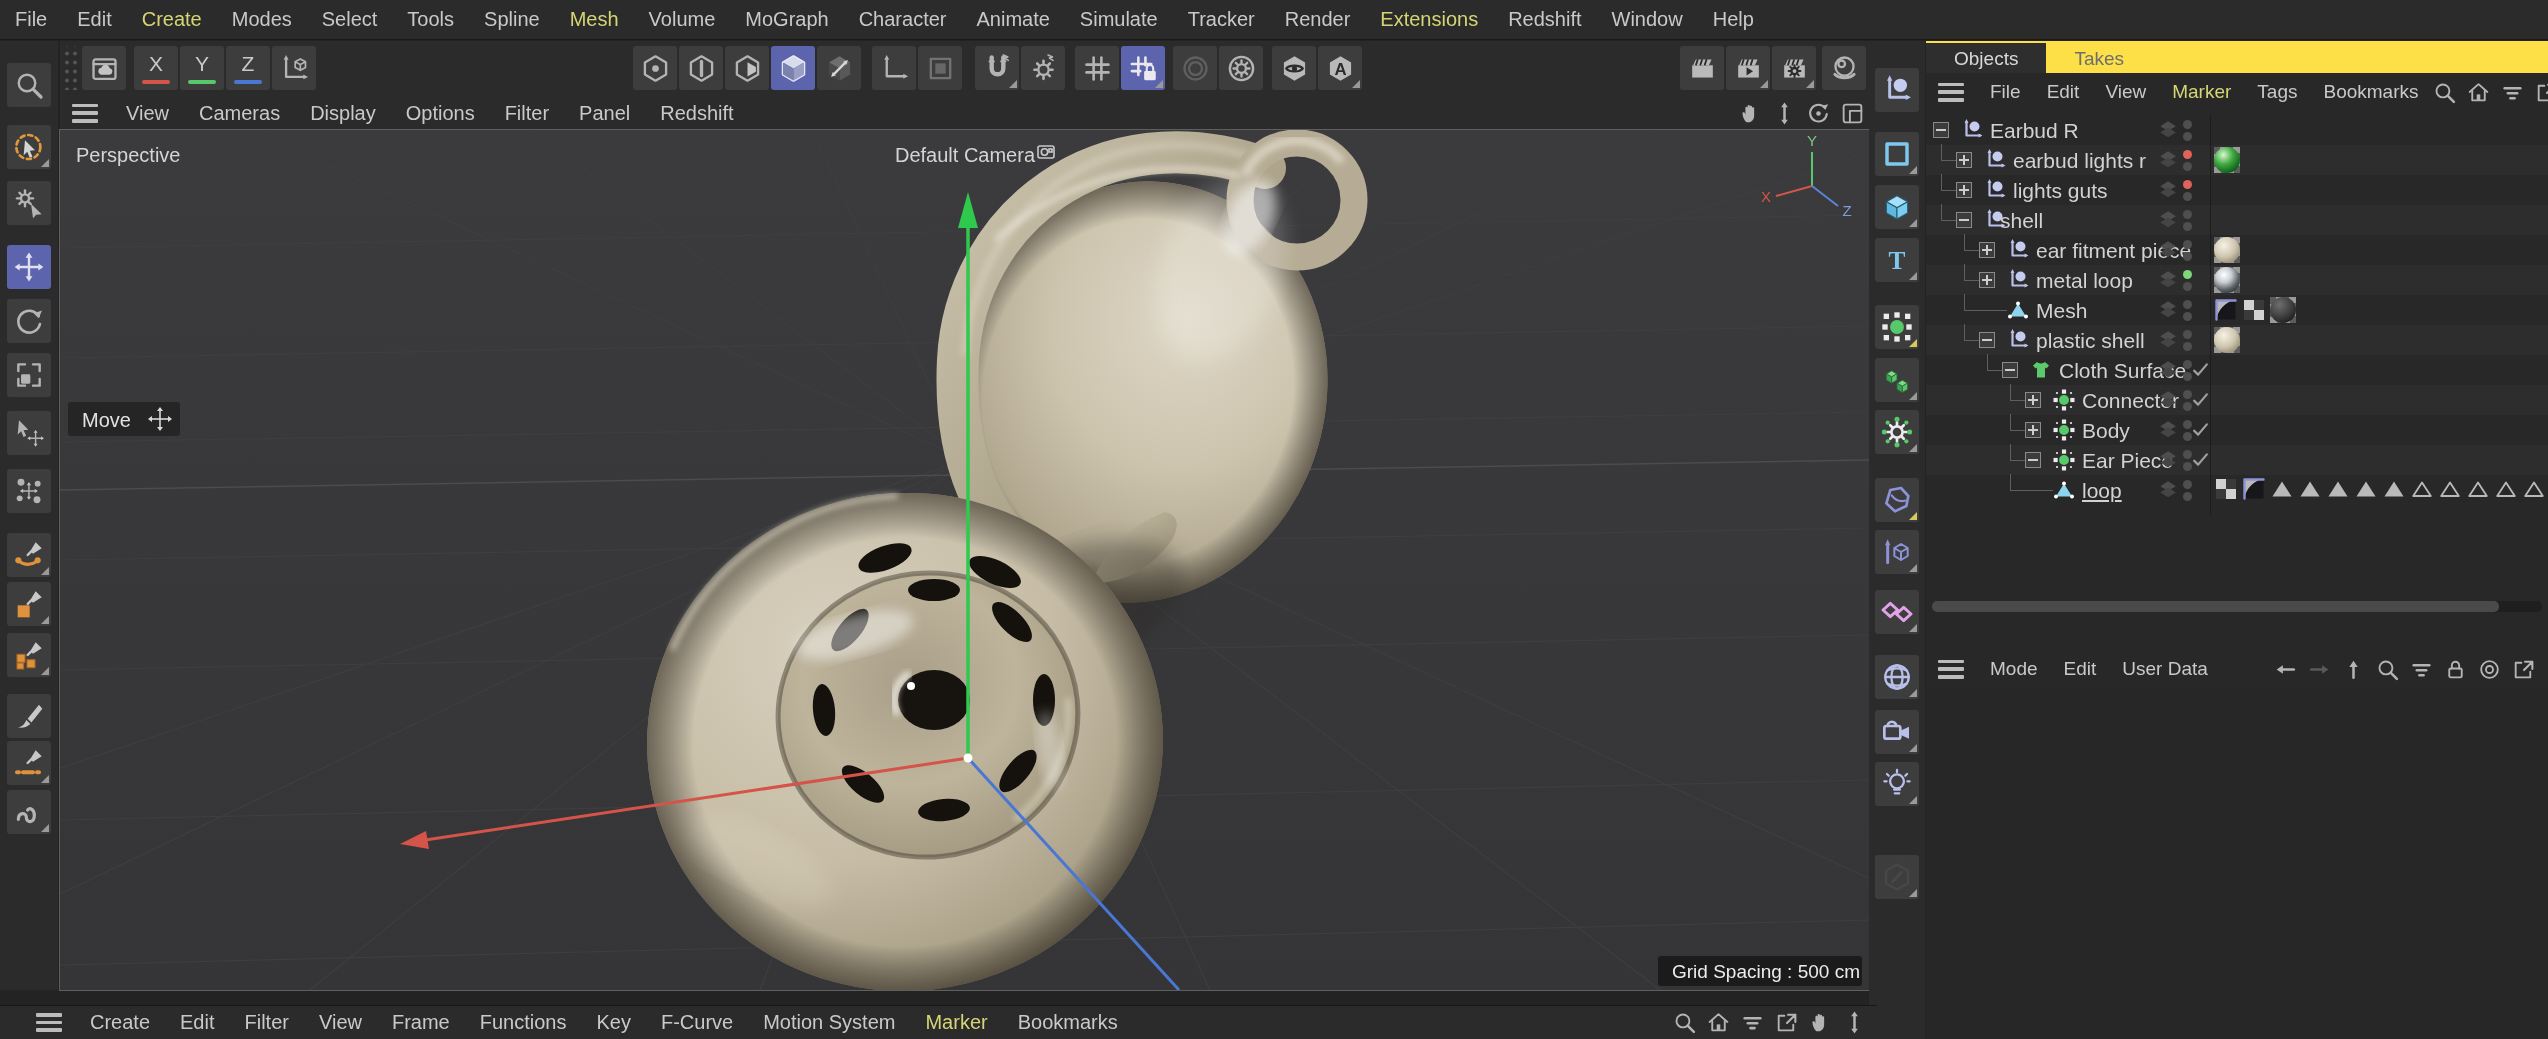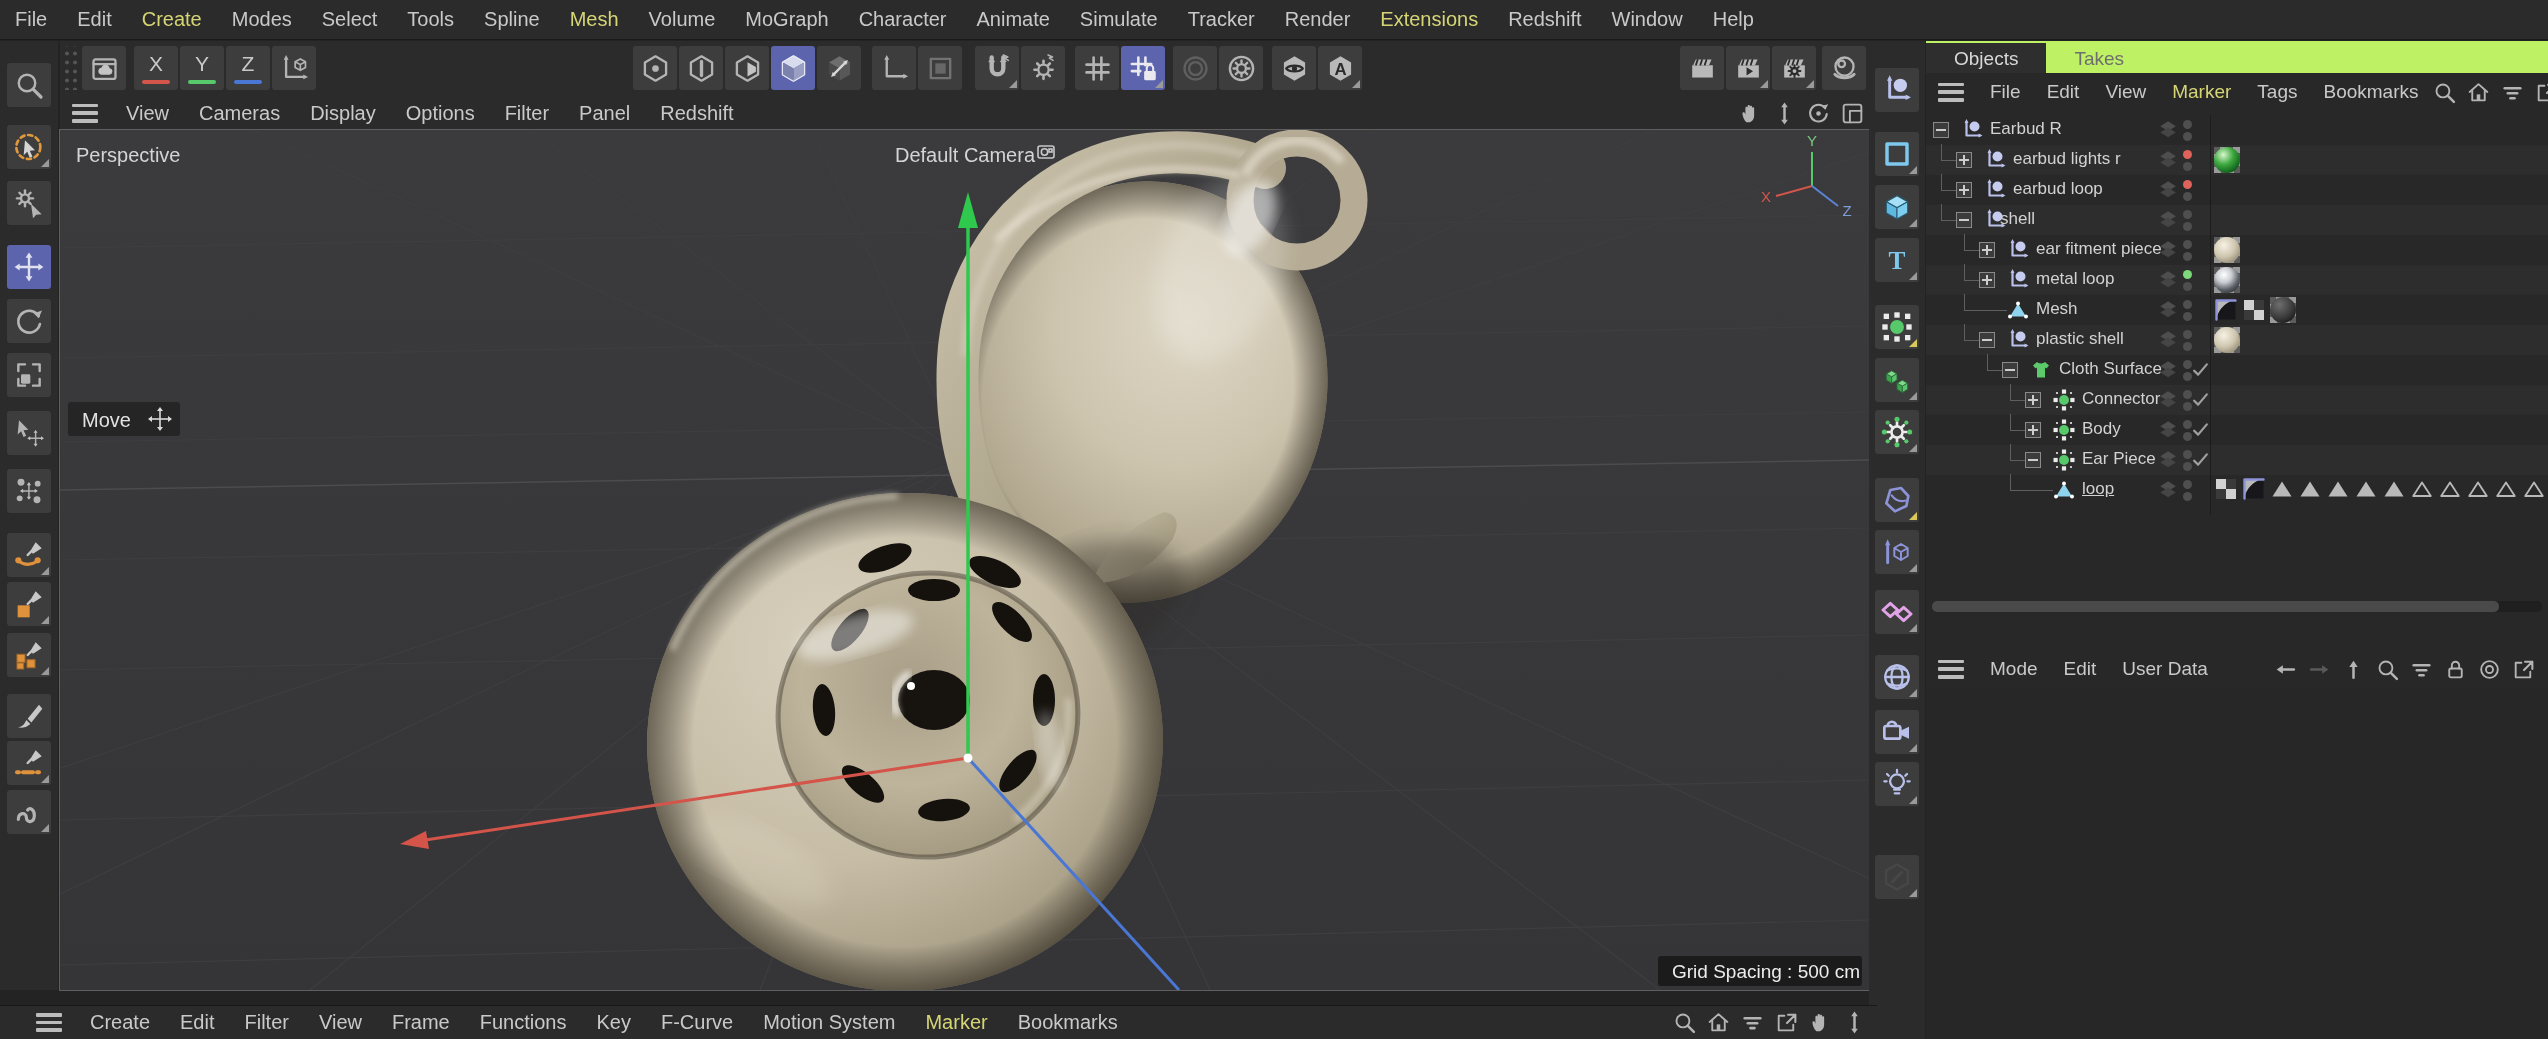--- a/index.html
+++ b/index.html
@@ -35,29 +35,29 @@
   .vmenu .mi{font-size:20px;padding:0 15px;}
   .hamb{width:26px;height:19px;margin:0 13px 0 12px;display:flex;flex-direction:column;
         justify-content:space-between;flex:none;}
   .hamb i{display:block;height:3.6px;background:#bcbcbc;border-radius:1px;}
   .mini-row{display:flex;align-items:center;gap:9px;margin-left:auto;margin-right:12px;}
   .mini-row span{display:flex;}
   .vp{position:absolute;left:60px;top:130px;width:1809px;height:860px;
       background:linear-gradient(#3b3b3d,#353537);outline:1px solid #5f5f5f;}
   
   .rpanel{position:absolute;left:1926px;top:41px;width:622px;height:998px;background:#282828;overflow:hidden;}
-  .ptabs{position:absolute;left:0;width:622px;height:32px;background:#bef264;display:flex;align-items:flex-end;}
+  .ptabs{position:absolute;left:0;width:622px;height:32px;background:#fde047;display:flex;align-items:flex-end;}
   .ptab{height:30px;line-height:31px;padding:0 28px;font-size:19px;color:#6e6e6e;white-space:nowrap;}
   .ptab.active{background:#2e2e2e;color:#d8d8d8;}
   .pmenu{position:absolute;left:0;width:622px;height:38px;display:flex;align-items:center;box-sizing:border-box;}
   .pmenu .mi{font-size:19px;padding:0 13px;}
   .om-tree{position:absolute;left:0;top:74px;width:622px;}
   .orow{position:absolute;left:0;width:622px;height:30px;}
   .orow.alt{background:#2d2d2d;}
-  .olabel{position:absolute;top:4px;font-size:17px;color:#d2d2d2;white-space:nowrap;}
+  .olabel{position:absolute;top:4px;font-size:21px;color:#d2d2d2;white-space:nowrap;}
   .expander{position:absolute;top:7px;width:16px;height:16px;background:#3c3c3c;
             border:1px solid #8a8a8a;box-sizing:border-box;}
   .expander i{position:absolute;left:2px;right:2px;top:6px;height:2px;background:#cdcdcd;}
   .expander.plus b{position:absolute;top:2px;bottom:2px;left:6px;width:2px;background:#cdcdcd;}
   .tline{position:absolute;top:-1px;height:16px;border-left:1px solid #5f5f5f;border-bottom:1px solid #5f5f5f;}
   .oicon{position:absolute;top:3px;width:24px;height:24px;}
   .layeri{position:absolute;left:232px;top:4px;width:22px;height:22px;}
   .dots{position:absolute;left:257px;top:5px;}
   .dot{width:9px;height:9px;border-radius:50%;background:#4f4f4f;margin-bottom:3px;}
   .dot.red{background:#e0635b}.dot.green{background:#7ed87a}
@@ -881,21 +881,21 @@
         <i class="tline" style="left: 15px; width: 15px;"></i>
         <div class="expander plus" style="left: 30px;">
           <i></i>
           <b></b>
         </div>
         <span class="oicon" style="left: 57px;"><svg viewBox="0 0 24 24" width="24" height="24" fill="none" stroke="#b4b4b4" stroke-width="1.8" stroke-linecap="round" stroke-linejoin="round">
             <path d="M6.5,4 V17.5 H20" stroke="#b9c0ea" stroke-width="2.2"></path>
             <path d="M6.5,1 L4.5,5 H8.5 Z M22.5,17.5 L18.5,15.5 V19.5 Z" fill="#b9c0ea" stroke="none"></path>
             <circle cx="14.5" cy="8.5" r="5" fill="#c6cbf0" stroke="none"></circle>
           </svg></span>
-        <span class="olabel" style="left: 87px;">earbud loop</span>
+        <span class="olabel" style="left: 87px;">lights guts</span>
         <span class="layeri"><svg viewBox="0 0 24 24" width="22" height="22" fill="none" stroke="#b4b4b4" stroke-width="1.8" stroke-linecap="round" stroke-linejoin="round">
             <path d="M11,2.5 L19.5,7.8 L11,13.1 L2.5,7.8 Z" fill="#4e4e4e" stroke="none"></path>
             <path d="M11,9.4 L19.5,14.7 L11,20 L2.5,14.7 Z" fill="#454545" stroke="none"></path>
           </svg></span>
         <span class="dots">
           <span class="dot red" style="display: block;"></span>
           <span class="dot gray" style="display: block;"></span>
         </span>
       </div>
       <div class="orow alt" style="top: 90px;">

